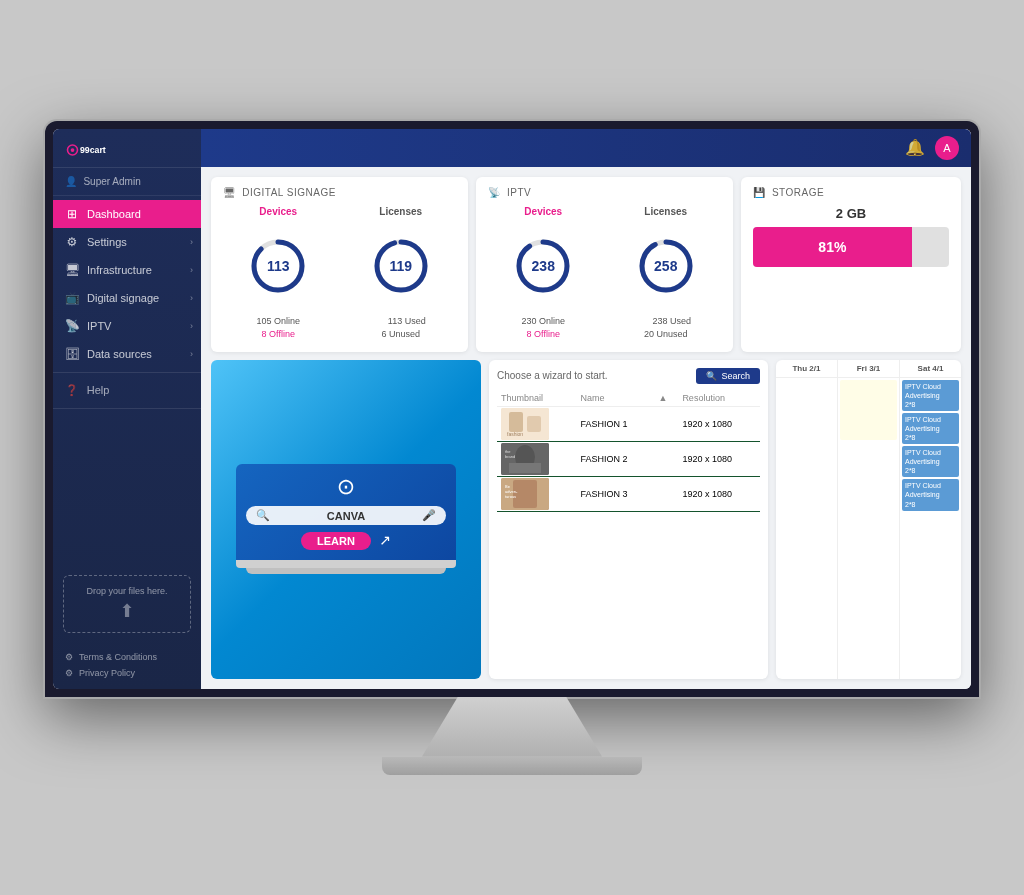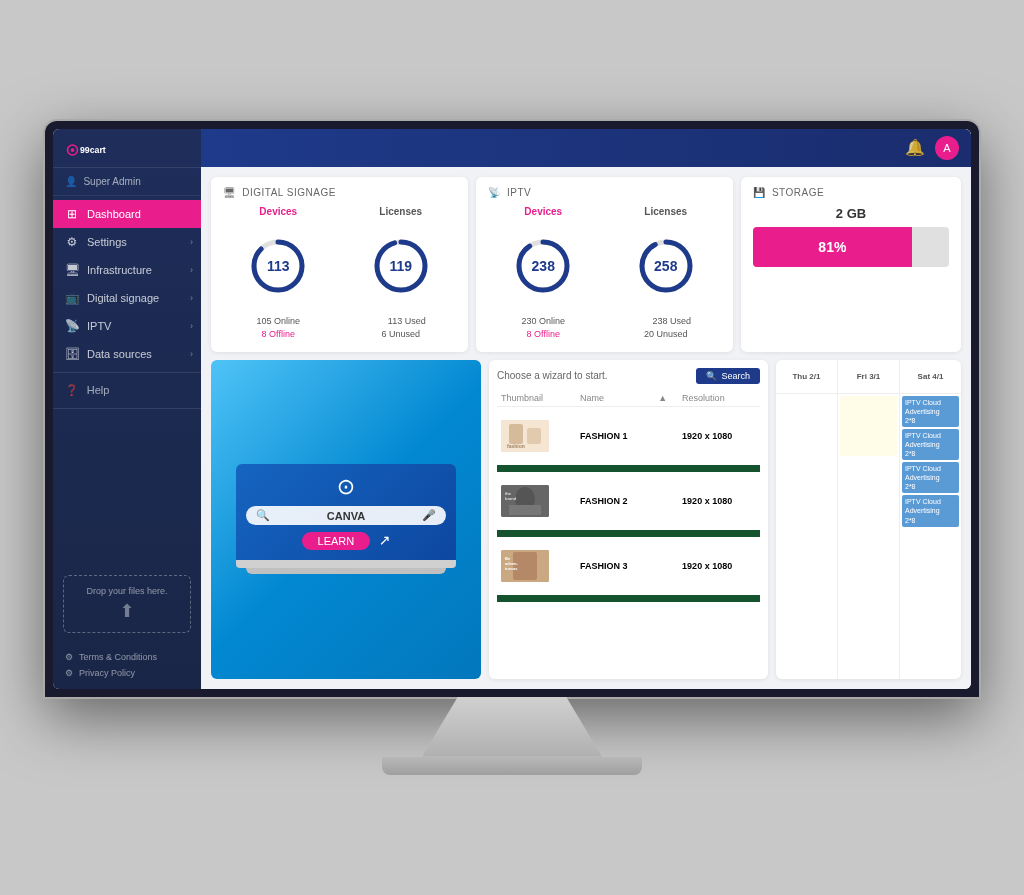--- a/index.html
+++ b/index.html
@@ -399,21 +399,21 @@
       font-weight: 600;
       color: #333;
     }
 
     .laptop-learn-btn {
       background: #e91e8c;
       color: #fff;
       border-radius: 12px;
       padding: 3px 16px;
       font-size: 11px;
-      font-weight: 400;
+      font-weight: 700;
       margin: 0 auto;
       display: inline-block;
     }
 
     .laptop-bottom {
       background: #d0d0d0;
       height: 8px;
       border-radius: 0 0 4px 4px;
     }
 
@@ -469,24 +469,23 @@
 
     .wizard-table th {
       color: #888;
       text-align: left;
       padding: 3px 4px;
       border-bottom: 1px solid #eee;
       font-weight: 500;
     }
 
     .wizard-table td {
-      padding: 13px 4px;
-      border-bottom: 7px solid #14532d;
+      padding: 1px 4px;
+      border-bottom: 1px solid #14532d;
       vertical-align: middle;
-      font-weight: bold;
     }
 
     .thumb-placeholder {
       width: 48px;
       height: 32px;
       border-radius: 2px;
       background: #ddd;
       overflow: hidden;
       position: relative;
     }
@@ -523,21 +522,21 @@
     }
 
     .calendar-header {
       display: flex;
       border-bottom: 1px solid #eee;
     }
 
     .cal-day-col {
       flex: 1;
       text-align: center;
-      padding: 12px 2px;
+      padding: 4px 2px;
       font-size: 8px;
       color: #888;
       border-right: 1px solid #eee;
     }
 
     .cal-day-col:last-child {
       border-right: none;
     }
 
     .cal-day-col .day-name {

